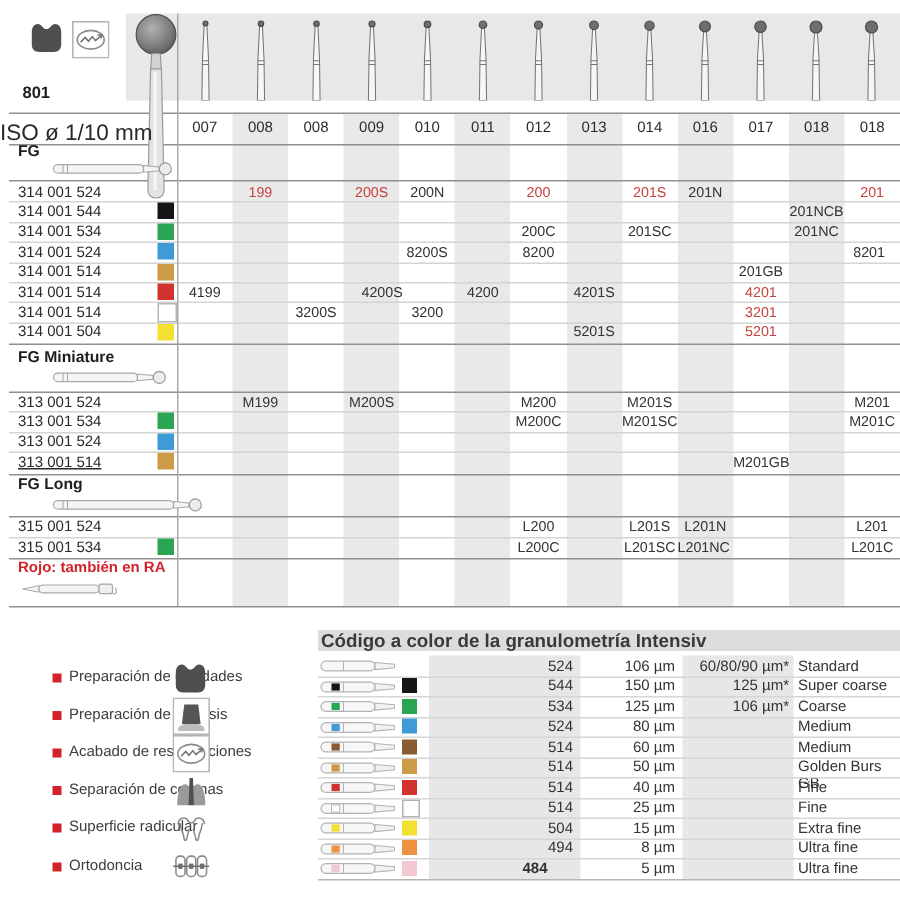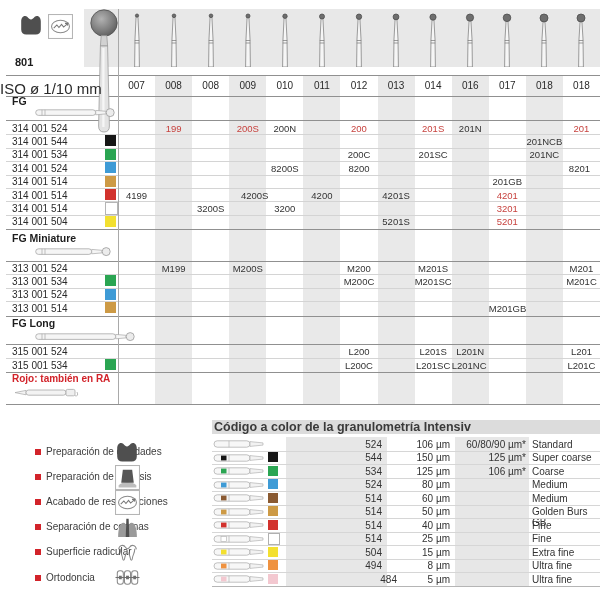--- a/index.html
+++ b/index.html
@@ -286,21 +286,21 @@
       <div class="val" style="left: 340.462px; width: 37.0769px; top: 262.5px;">M200</div>
       <div class="val" style="left: 414.615px; width: 37.0769px; top: 262.5px;">M201S</div>
       <div class="val" style="left: 562.923px; width: 37.0769px; top: 262.5px;">M201</div>
       <div class="code" style="top: 275.9px;">313 001 534</div>
       <div class="sq" style="top: 275.4px; background: rgb(42, 165, 82);"></div>
       <div class="val" style="left: 340.462px; width: 37.0769px; top: 275.9px;">M200C</div>
       <div class="val" style="left: 414.615px; width: 37.0769px; top: 275.9px;">M201SC</div>
       <div class="val" style="left: 562.923px; width: 37.0769px; top: 275.9px;">M201C</div>
       <div class="code" style="top: 289.3px;">313 001 524</div>
       <div class="sq" style="top: 288.8px; background: rgb(62, 155, 214);"></div>
-      <div class="code" style="top: 302.7px;">313 001 514</div>
+      <div class="code" style="top: 302.7px; text-decoration: underline;">313 001 514</div>
       <div class="sq" style="top: 302.2px; background: rgb(205, 154, 69);"></div>
       <div class="val" style="left: 488.769px; width: 37.0769px; top: 302.7px;">M201GB</div>
       <div class="seclabel" style="top: 317px;">FG Long</div>
       <div class="abs" style="left: 35px; top: 330px;">
         <svg width="100" height="13" viewBox="0 0 100 13">
           <rect x="0.7" y="3.8" width="80" height="5.6" rx="2.8" fill="#f5f5f5" stroke="#a8a8a8" stroke-width="0.8"></rect>
           <line x1="7" y1="3.8" x2="7" y2="9.4" stroke="#a8a8a8" stroke-width="0.7"></line>
           <line x1="10" y1="3.8" x2="10" y2="9.4" stroke="#a8a8a8" stroke-width="0.7"></line>
           <path d="M80.7 4.4 L91 5.3 L91 7.9 L80.7 8.8 Z" fill="#f5f5f5" stroke="#a8a8a8" stroke-width="0.7"></path>
           <circle cx="95.2" cy="6.6" r="4" fill="#ececec" stroke="#9a9a9a" stroke-width="0.8"></circle>
@@ -533,19 +533,19 @@
       <div class="gsep" style="top: 572px;"></div>
       <div class="abs" style="left: 213px; top: 573px;">
         <svg width="52" height="12" viewBox="0 0 52 12">
           <rect x="1" y="2.8" width="36" height="6.4" rx="3.2" fill="#f7f7f7" stroke="#b3b3b3" stroke-width="0.8"></rect>
           <line x1="16" y1="2.8" x2="16" y2="9.2" stroke="#b3b3b3" stroke-width="0.7"></line>
           <path d="M37 3.6 L50 4.9 L50 7.1 L37 8.4 Z" fill="#f2f2f2" stroke="#b3b3b3" stroke-width="0.7"></path>
           <rect x="8" y="3.6" width="5.5" height="4.8" fill="#f3c8d0" stroke="none" stroke-width="0.6"></rect>
         </svg>
       </div>
       <div class="sq" style="left: 268px; width: 10px; height: 10px; top: 573.5px; background: rgb(243, 200, 208);"></div>
-      <div class="gtxt r" style="left: 315px; width: 82px; top: 573.5px;">484</div>
+      <div class="gtxt r" style="left: 283px; width: 82px; top: 573.5px; font-weight: bold;">484</div>
       <div class="gtxt r" style="left: 388px; width: 62px; top: 573.5px;">5 µm</div>
       <div class="gtxt r" style="left: 455px; width: 71px; top: 573.5px;"></div>
       <div class="gtxt" style="left: 532px; width: 68px; top: 573.5px;">Ultra fine</div>
       <div class="gsep" style="top: 585.5px; background: rgb(181, 181, 181);"></div>
     </div>
 </div>
 
 </body></html>

